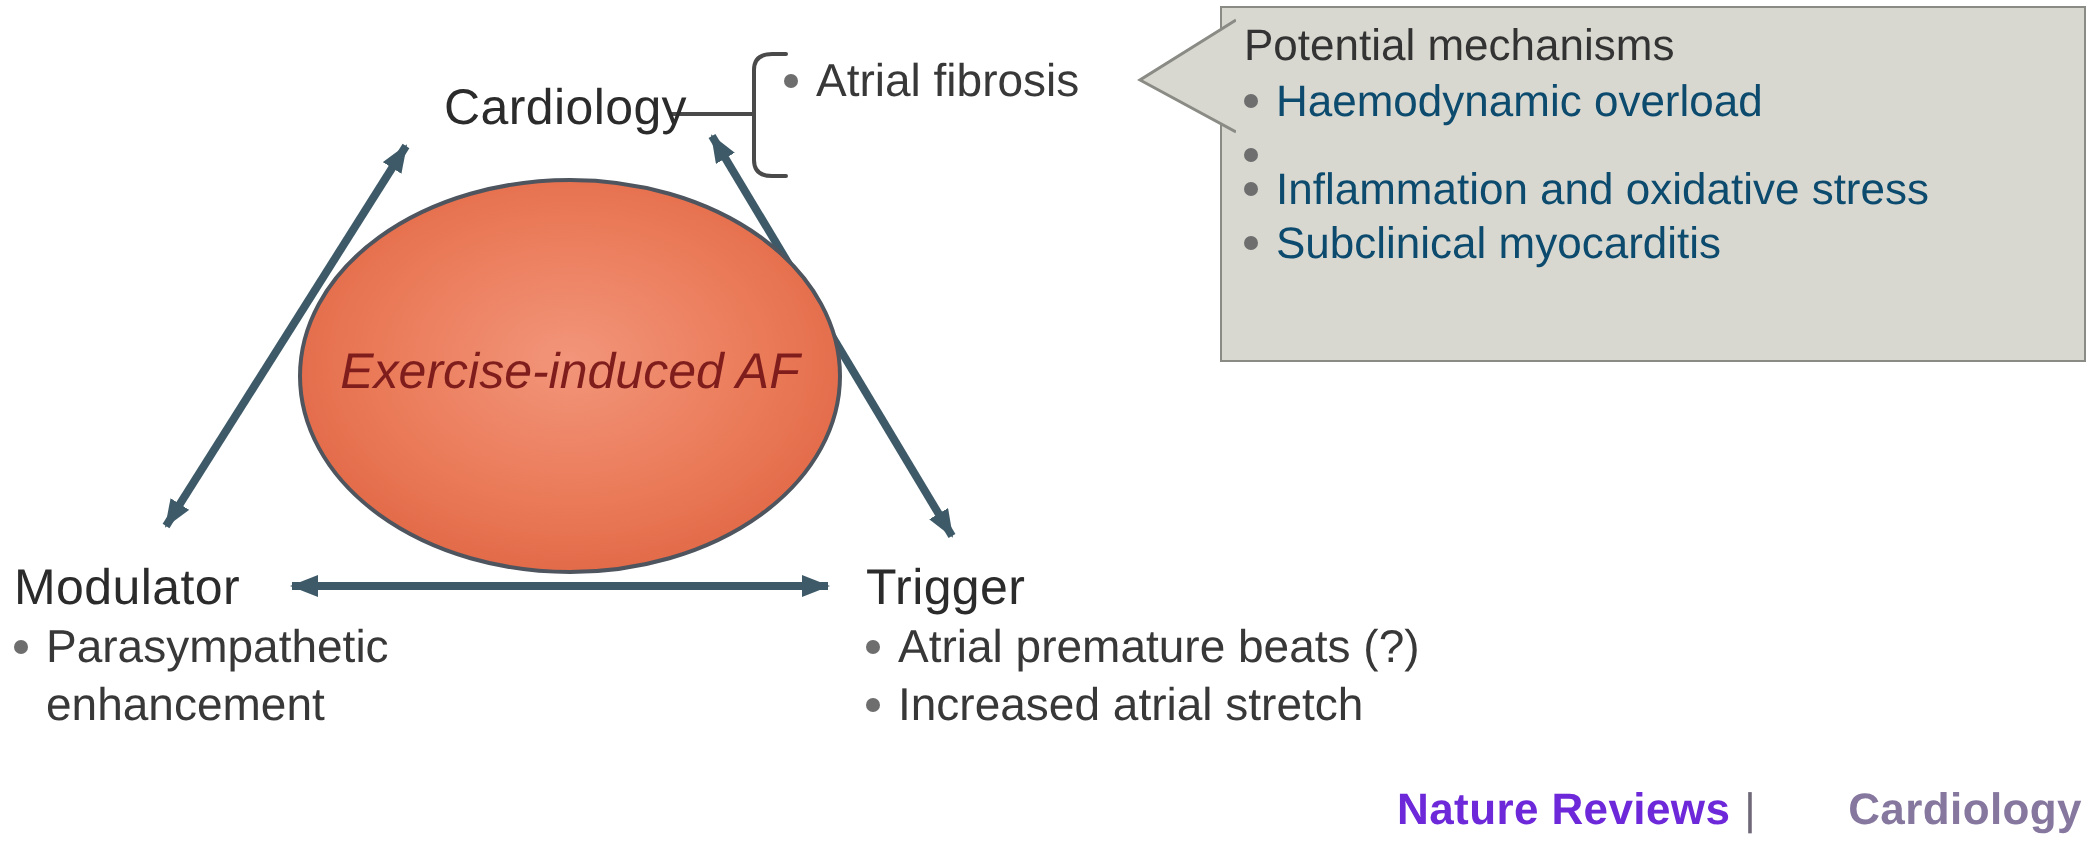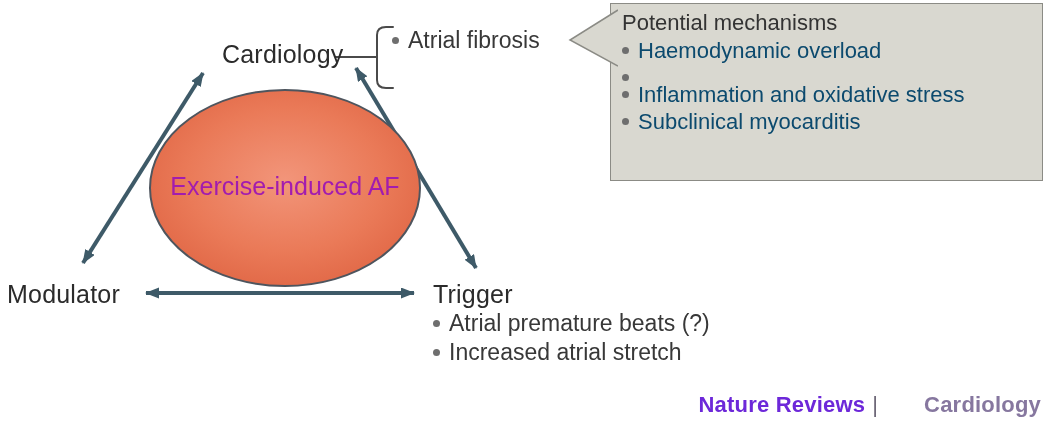--- a/index.html
+++ b/index.html
@@ -42,21 +42,21 @@
     z-index:2;
   }
   .mech-title{font-size:22px;line-height:29px;color:#333;}
   .mech-box .bullet-item{font-size:22px;line-height:27px;color:#0c4a6e;}
   .mech-box .bullet-item .dot{margin-top:10px;}
 
   .pointer-svg{left:560px;top:6px;z-index:3;}
 
   .center-label{
     left:160px;top:172px;width:250px;
-    text-align:center;font-size:25px;color:#a21caf;z-index:2;
+    text-align:center;font-size:25px;color:#7f1d1d;z-index:2;font-style:italic;
   }
 
   .substrate-label{left:222px;top:40px;z-index:2;}
   .substrate-list{left:392px;top:26px;z-index:2;}
   .modulator-label{left:7px;top:280px;z-index:2;}
   .modulator-list{left:7px;top:309px;width:215px;z-index:2;}
   .trigger-label{left:433px;top:280px;z-index:2;}
   .trigger-list{left:433px;top:309px;z-index:2;}
 
   .footer{
@@ -128,20 +128,26 @@
     </div>
   </div>
 
   <svg class="abs pointer-svg" width="58" height="62">
     <polyline points="58,4 10,34 58,60" fill="#D9D8D0" stroke="#8B8B85" stroke-width="1.5"></polyline>
   </svg>
 
   <div class="abs center-label">Exercise-induced AF</div>
 
   <div class="abs node-label modulator-label">Modulator</div>
+  <div class="abs bullet-list modulator-list">
+    <div class="bullet-item">
+      <span class="dot"></span>
+      <span>Parasympathetic enhancement</span>
+    </div>
+  </div>
 
   <div class="abs node-label trigger-label">Trigger</div>
   <div class="abs bullet-list trigger-list">
     <div class="bullet-item">
       <span class="dot"></span>
       <span>Atrial premature beats (?)</span>
     </div>
     <div class="bullet-item">
       <span class="dot"></span>
       <span>Increased atrial stretch</span>

